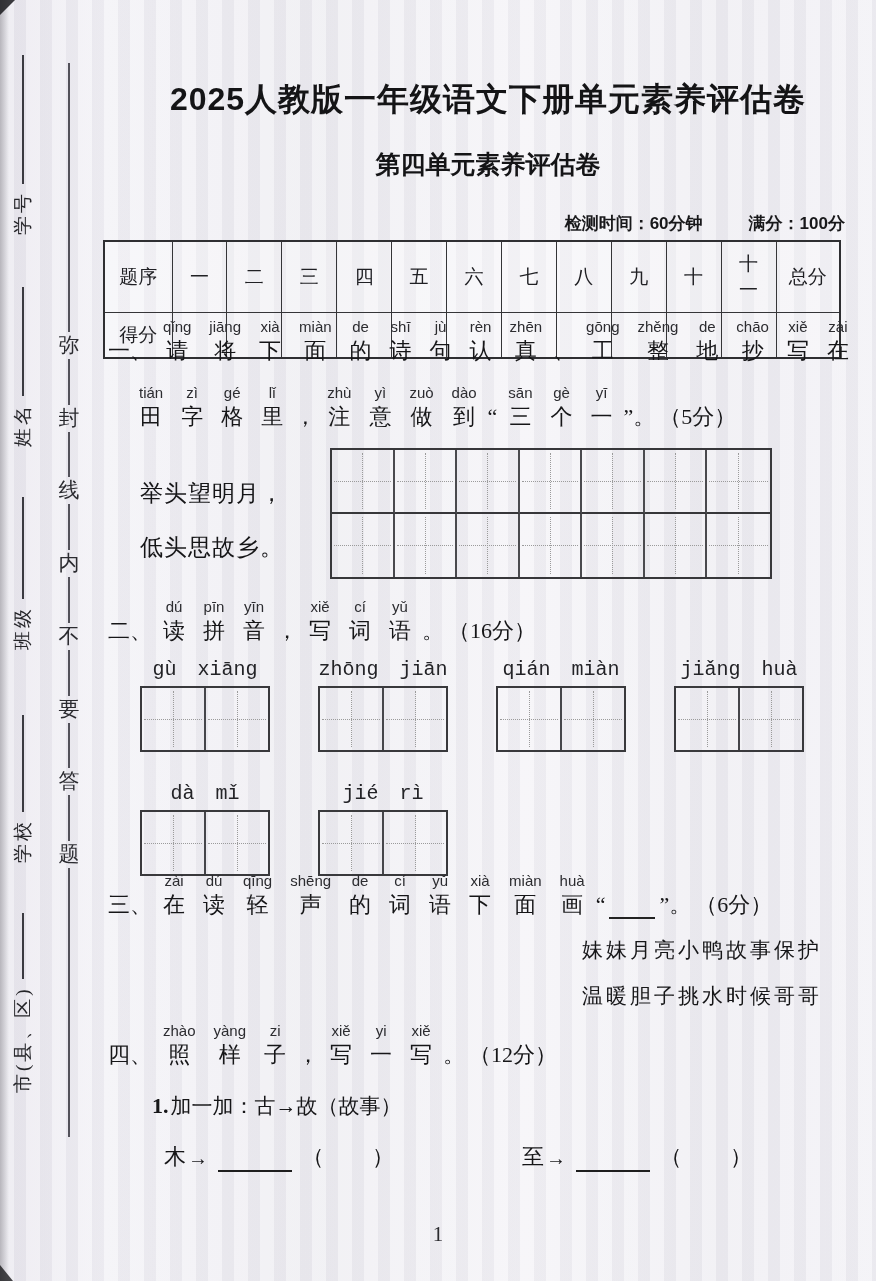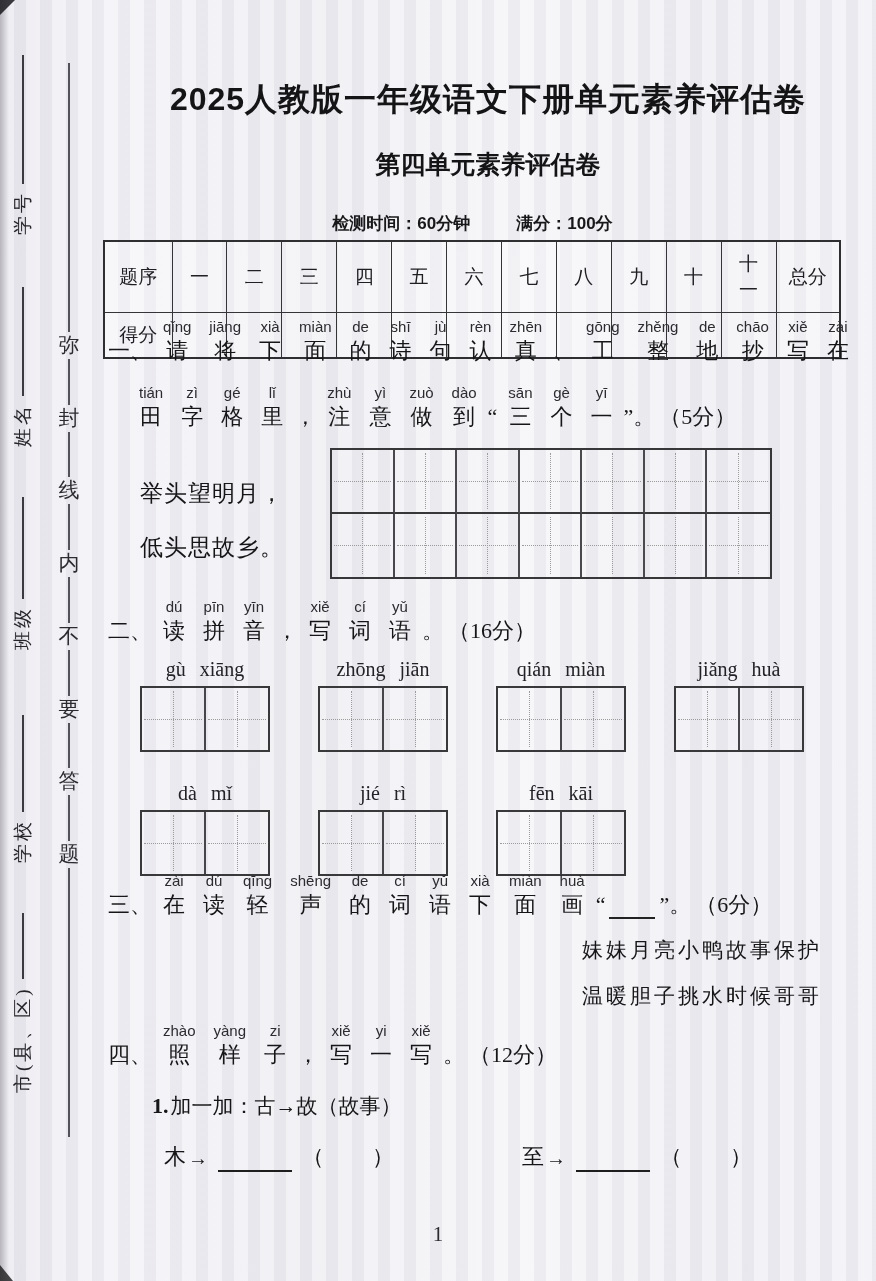--- a/index.html
+++ b/index.html
@@ -39,21 +39,21 @@
   .sc{font-size:21px;line-height:27px;color:#2b2b30}
 
   
   .paper{position:absolute;left:100px;top:0;width:776px;height:1281px}
   .ttl{position:absolute;top:78px;left:0;width:100%;text-align:center;
     font-family:"Liberation Sans","DejaVu Sans",sans-serif;font-weight:700;
     font-size:32px;letter-spacing:1px;color:#141416}
   .sub{position:absolute;top:148px;left:0;width:100%;text-align:center;
     font-family:"Liberation Sans","DejaVu Sans",sans-serif;font-weight:700;
     font-size:25px;color:#141416}
-  .info{position:absolute;top:212px;left:0;width:96%;display:flex;justify-content:center;gap:46px;
+  .info{position:absolute;top:212px;left:0;width:96%;display:flex;justify-content:flex-end;gap:46px;
     font-family:"Liberation Sans","DejaVu Sans",sans-serif;font-weight:700;font-size:17px;color:#18181a}
 
   table.score{position:absolute;top:240px;left:3px;width:738px;border-collapse:collapse;table-layout:fixed;
     font-size:19px;text-align:center;color:#202024}
   table.score td{border:1.6px solid #353538;height:35px;padding:9px;background:rgba(255,255,255,.25)}
   table.score{border:2.4px solid #2f2f32}
 
   
   .stem{position:absolute;white-space:nowrap}
   .tok{display:inline-flex;flex-direction:column;align-items:center;vertical-align:bottom;padding:0 9px}
@@ -79,21 +79,21 @@
   .gcell:nth-child(n+8){border-bottom:none}
   .gcell::before,.tzc::before{content:"";position:absolute;left:50%;top:3px;bottom:3px;border-left:1.8px dotted var(--dots)}
   .gcell::after,.tzc::after{content:"";position:absolute;top:50%;left:2px;right:2px;border-top:1.8px dotted var(--dots)}
 
   
   .tz-row{position:absolute;left:40px;display:flex;gap:48px}
   #q2-row-0{top:658px}
   #q2-row-1{top:782px}
   .tz-group{width:130px}
   .pyl{height:24px;margin-bottom:4px;text-align:center;white-space:nowrap;
-    font-family:Liberation Serif, serif;font-size:20px;color:#232327;word-spacing:9px}
+    font-family:Liberation Mono, monospace;font-size:20px;color:#232327;word-spacing:9px}
   .tz2{width:130px;height:66px;border:2.2px solid #39393c;display:flex}
   .tzc{flex:1;position:relative}
   .tzc:first-child{border-right:2px solid #45454a}
 
   
   .word-row{position:absolute;left:32px;width:690px;display:flex;justify-content:flex-end}
   #q3-words-0{top:936px}
   #q3-words-1{top:982px}
   .word{font-size:21px;letter-spacing:3px;color:#161618}
 
@@ -397,27 +397,20 @@
   <div class="tz-row" id="q2-row-1">
       <div class="tz-group">
         <div class="pyl">dà mǐ</div>
         <div class="tz2">
           <div class="tzc"></div>
           <div class="tzc"></div>
         </div>
       </div>
       <div class="tz-group">
         <div class="pyl">jié rì</div>
-        <div class="tz2">
-          <div class="tzc"></div>
-          <div class="tzc"></div>
-        </div>
-      </div>
-      <div class="tz-group">
-        <div class="pyl">fēn kāi</div>
         <div class="tz2">
           <div class="tzc"></div>
           <div class="tzc"></div>
         </div>
       </div>
     </div>
 
   <div class="stem" id="q3-stem"><span class="tok no-py">
         <span class="py"></span>
         <span class="zi">三、</span>

